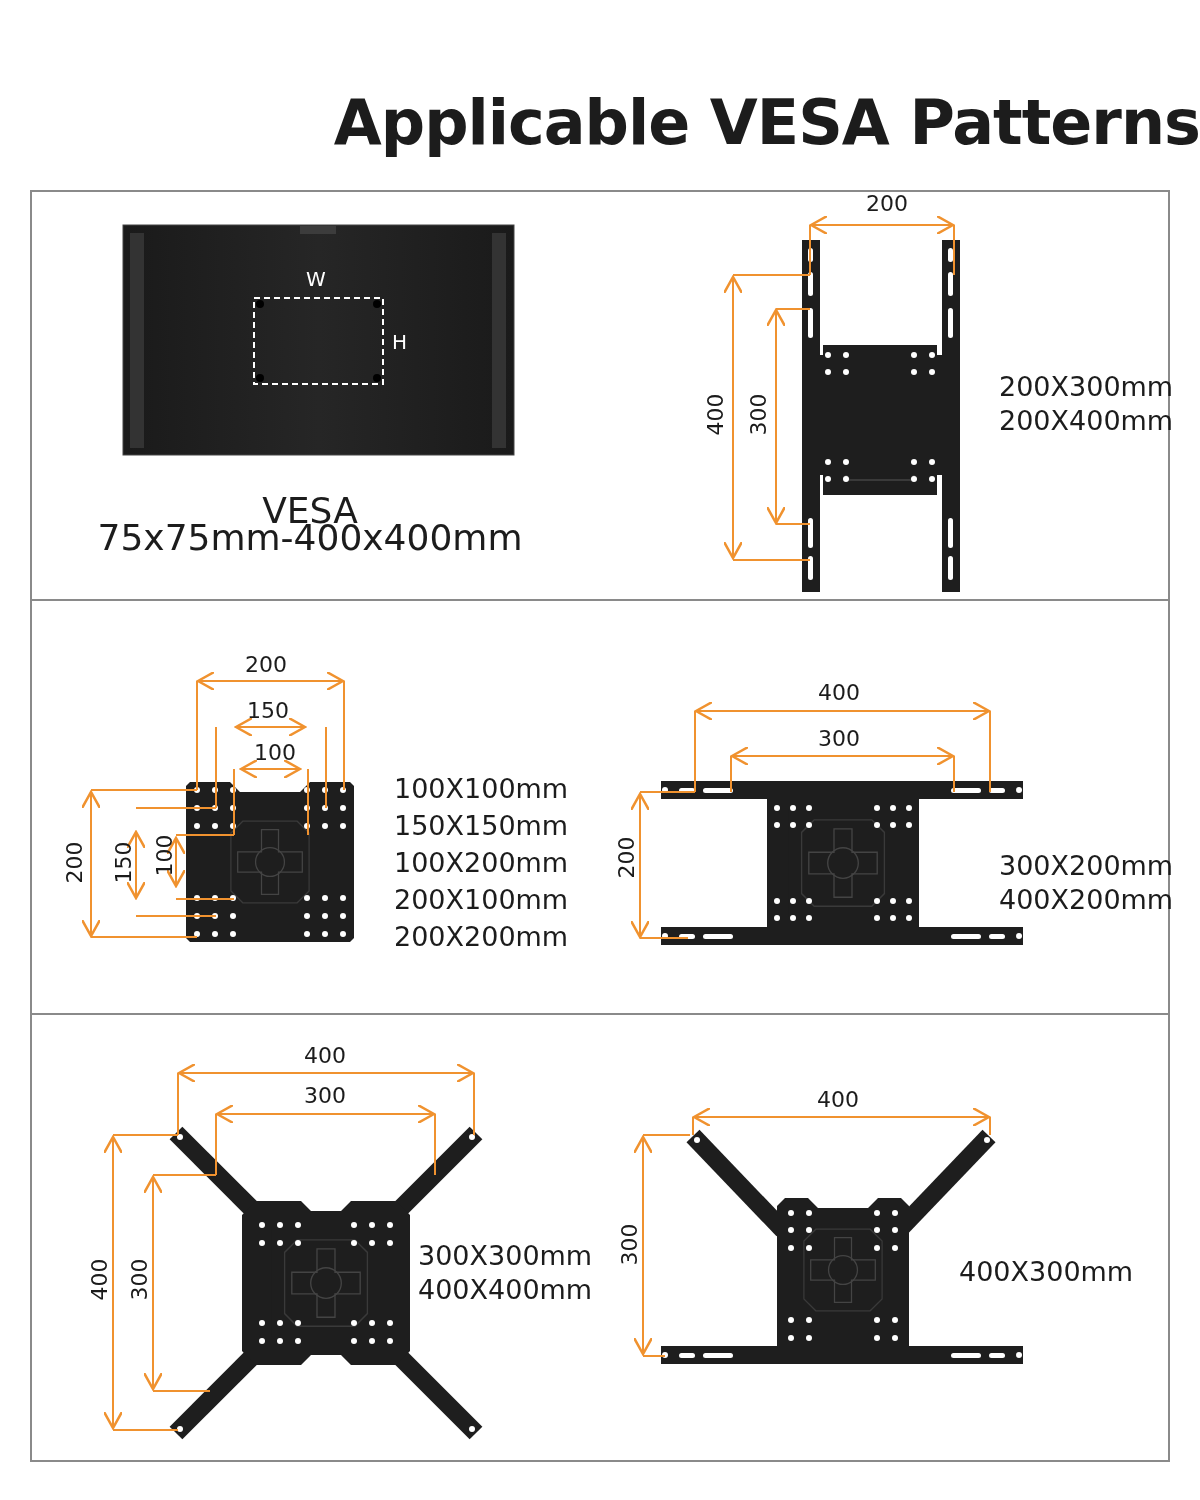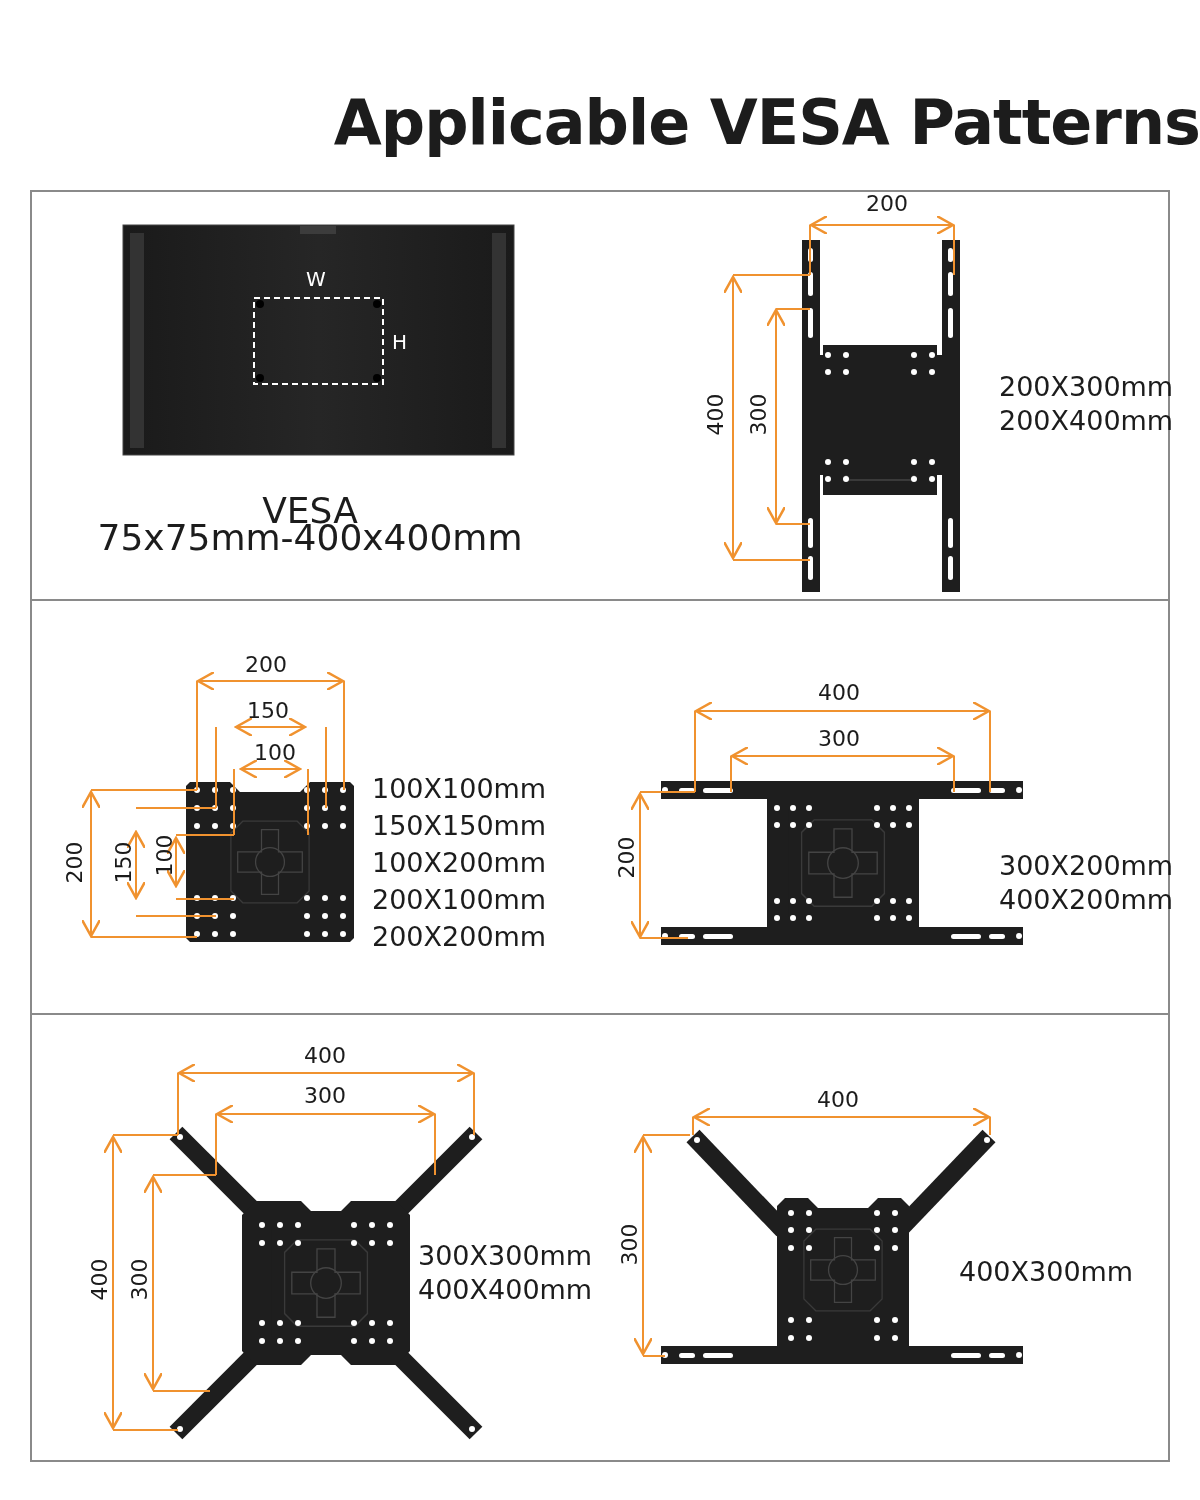--- a/index.html
+++ b/index.html
@@ -336,21 +336,21 @@
   <div>200X300mm</div>
   <div>200X400mm</div>
 </div>
 
 <div class="lbl" style="left:245px;top:652px">200</div>
 <div class="lbl" style="left:247px;top:698px">150</div>
 <div class="lbl" style="left:254px;top:740px">100</div>
 <div class="vlbl" style="left:53px;top:850px">200</div>
 <div class="vlbl" style="left:102px;top:850px">150</div>
 <div class="vlbl" style="left:143px;top:843px">100</div>
-<div class="spec tight" style="left:372px;top:772px">
+<div class="spec tight" style="left:394px;top:772px">
   <div>100X100mm</div>
   <div>150X150mm</div>
   <div>100X200mm</div>
   <div>200X100mm</div>
   <div>200X200mm</div>
 </div>
 
 <div class="lbl" style="left:818px;top:680px">400</div>
 <div class="lbl" style="left:818px;top:726px">300</div>
 <div class="vlbl" style="left:605px;top:845px">200</div>

